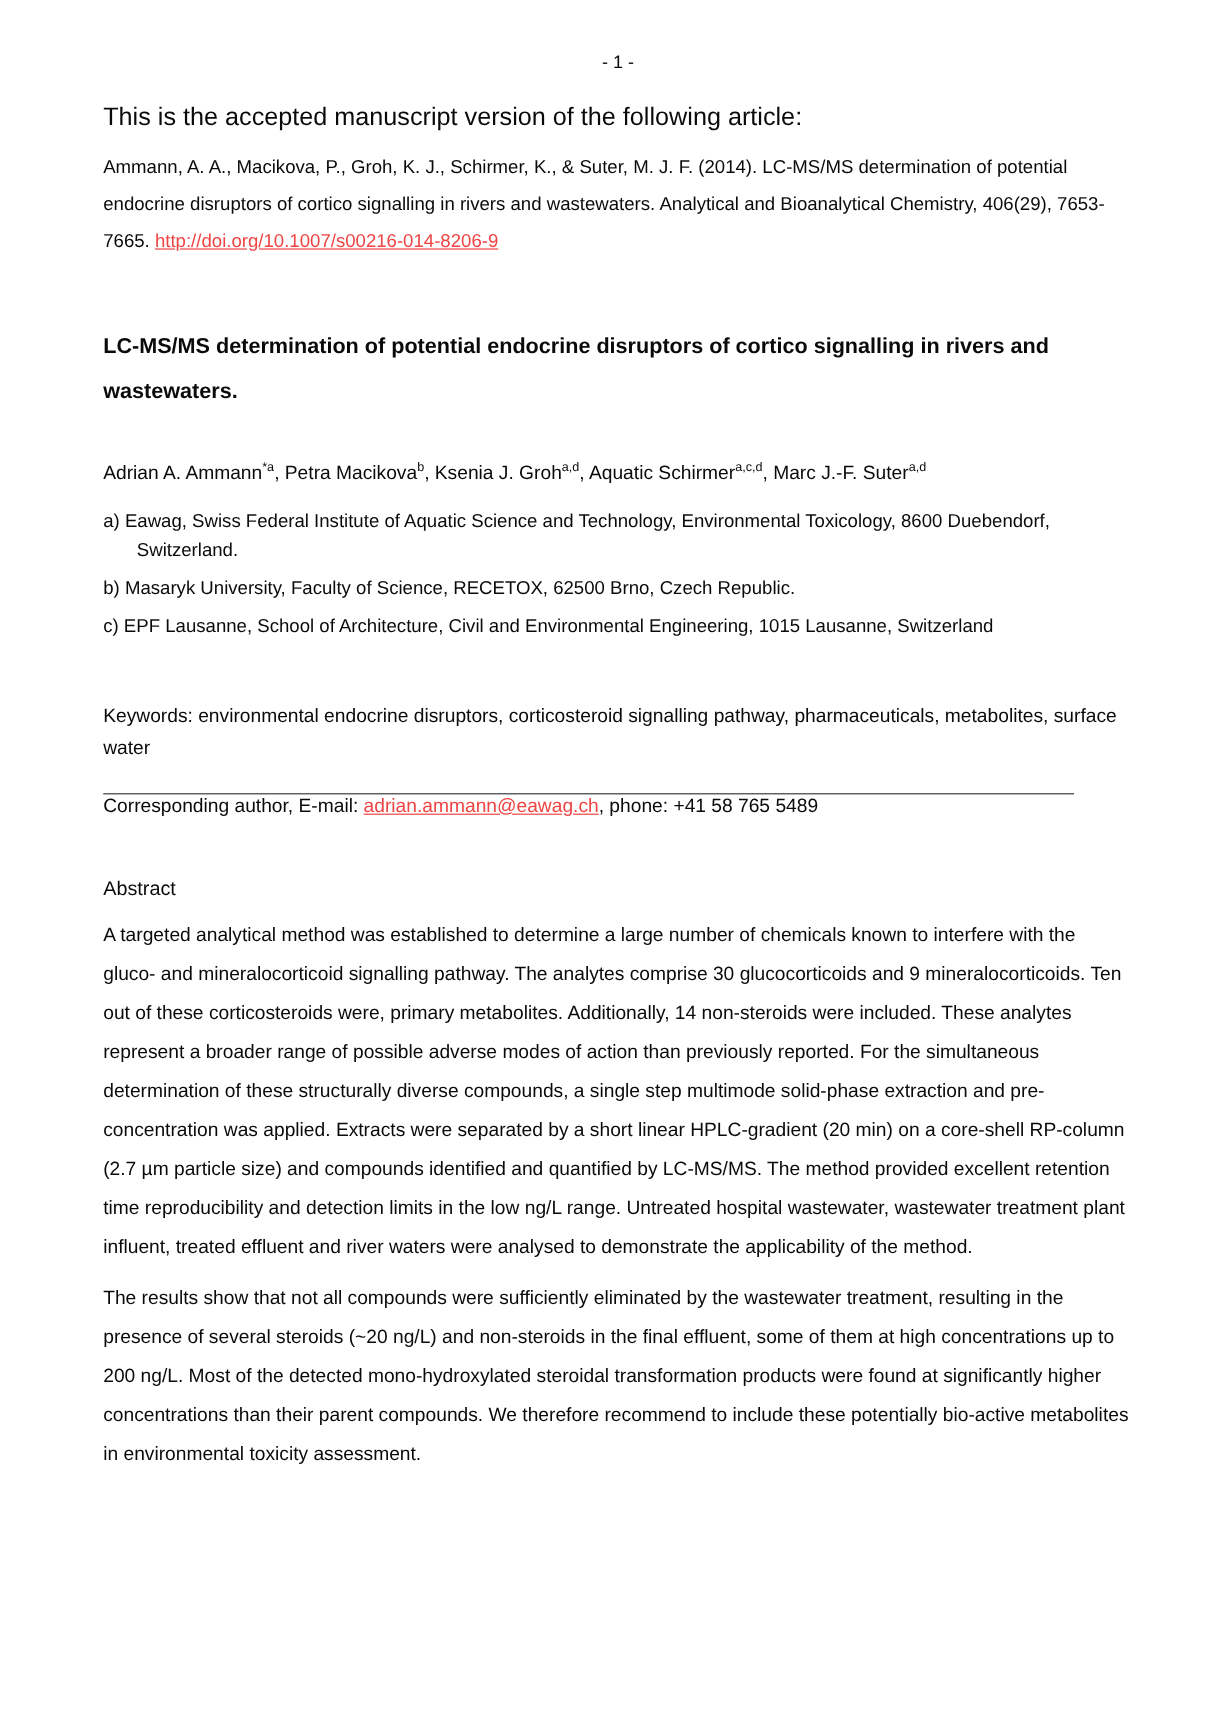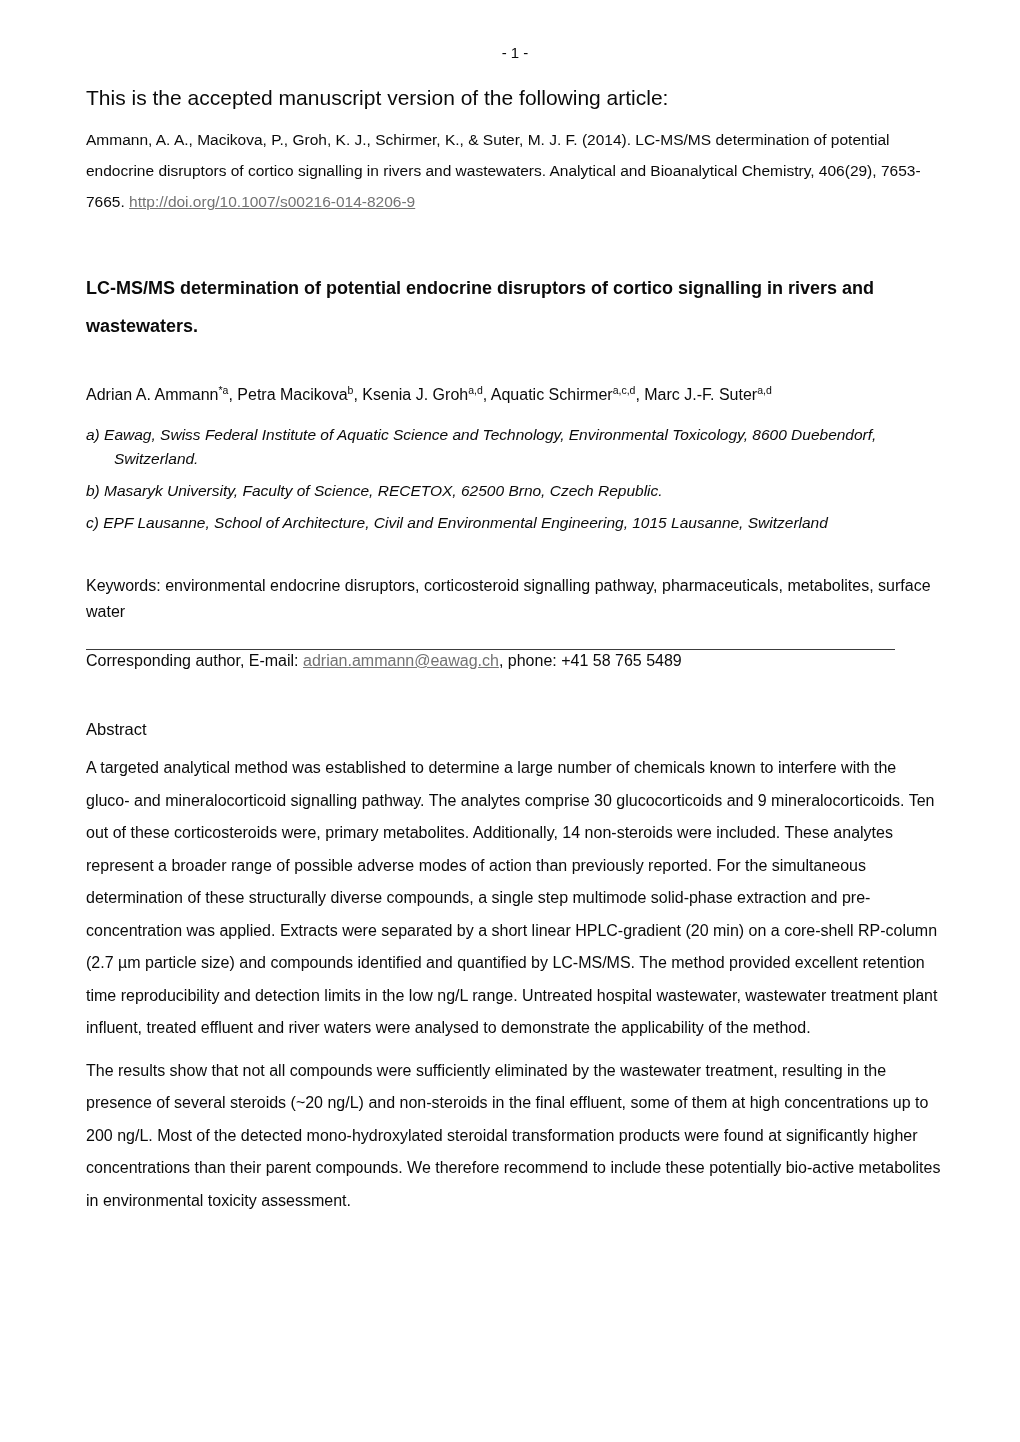--- a/index.html
+++ b/index.html
@@ -22,50 +22,50 @@
     margin-top: 26px;
     font-size: 21px;
     line-height: 20px;
   }
   .citation {
     margin-top: 16px;
     font-size: 15.5px;
     line-height: 31px;
   }
   a.link {
-    color: #737373;
+    color: #ef4444;
     text-decoration: underline;
     cursor: pointer;
   }
   .title {
     margin-top: 52px;
     font-size: 18px;
     font-weight: bold;
     line-height: 38px;
   }
   .authors {
     margin-top: 40px;
     font-size: 16px;
     line-height: 20px;
   }
   .authors sup {
     font-size: 10.5px;
     vertical-align: super;
     line-height: 0;
   }
-  .affiliations { margin-top: 18px; font-style: italic; }
+  .affiliations { margin-top: 18px; }
   .affil {
     font-size: 15.5px;
     line-height: 24px;
     margin-bottom: 8px;
     padding-left: 28px;
     text-indent: -28px;
   }
   .keywords {
-    margin-top: 38px;
+    margin-top: 50px;
     font-size: 16px;
     line-height: 26px;
   }
   .separator {
     margin-top: 24px;
     width: 809px;
     border-bottom: 1.5px solid #3c3c3c;
   }
   .corresponding {
     font-size: 16px;

